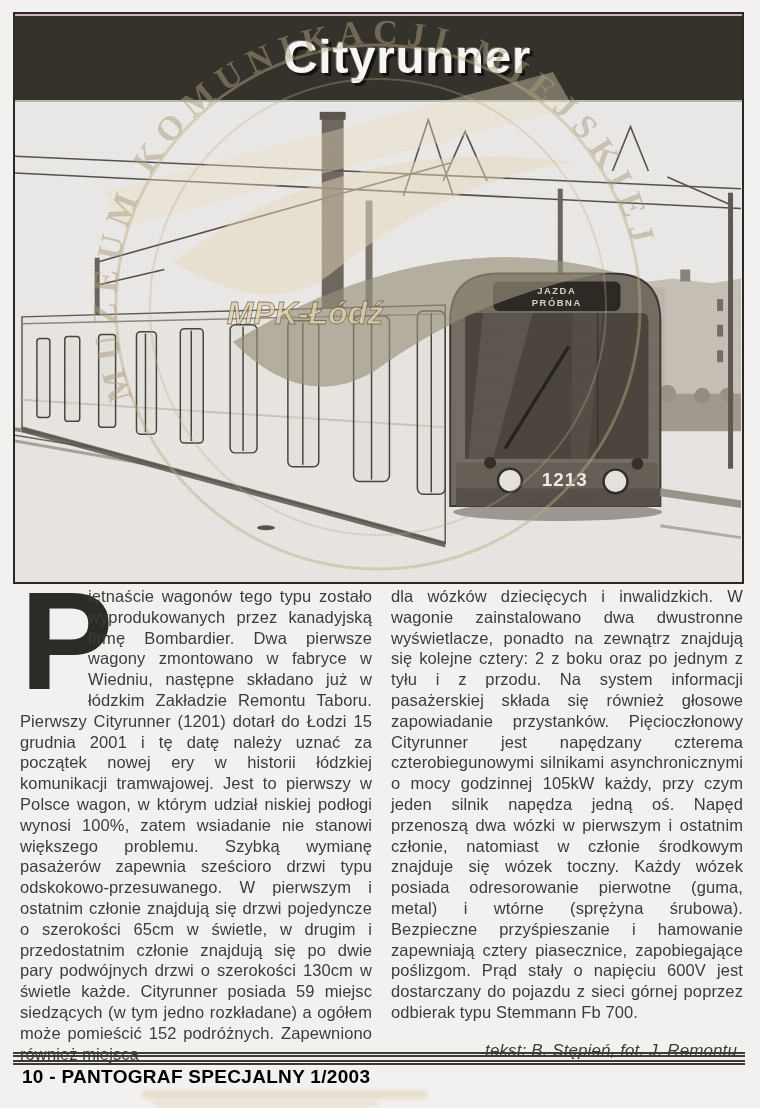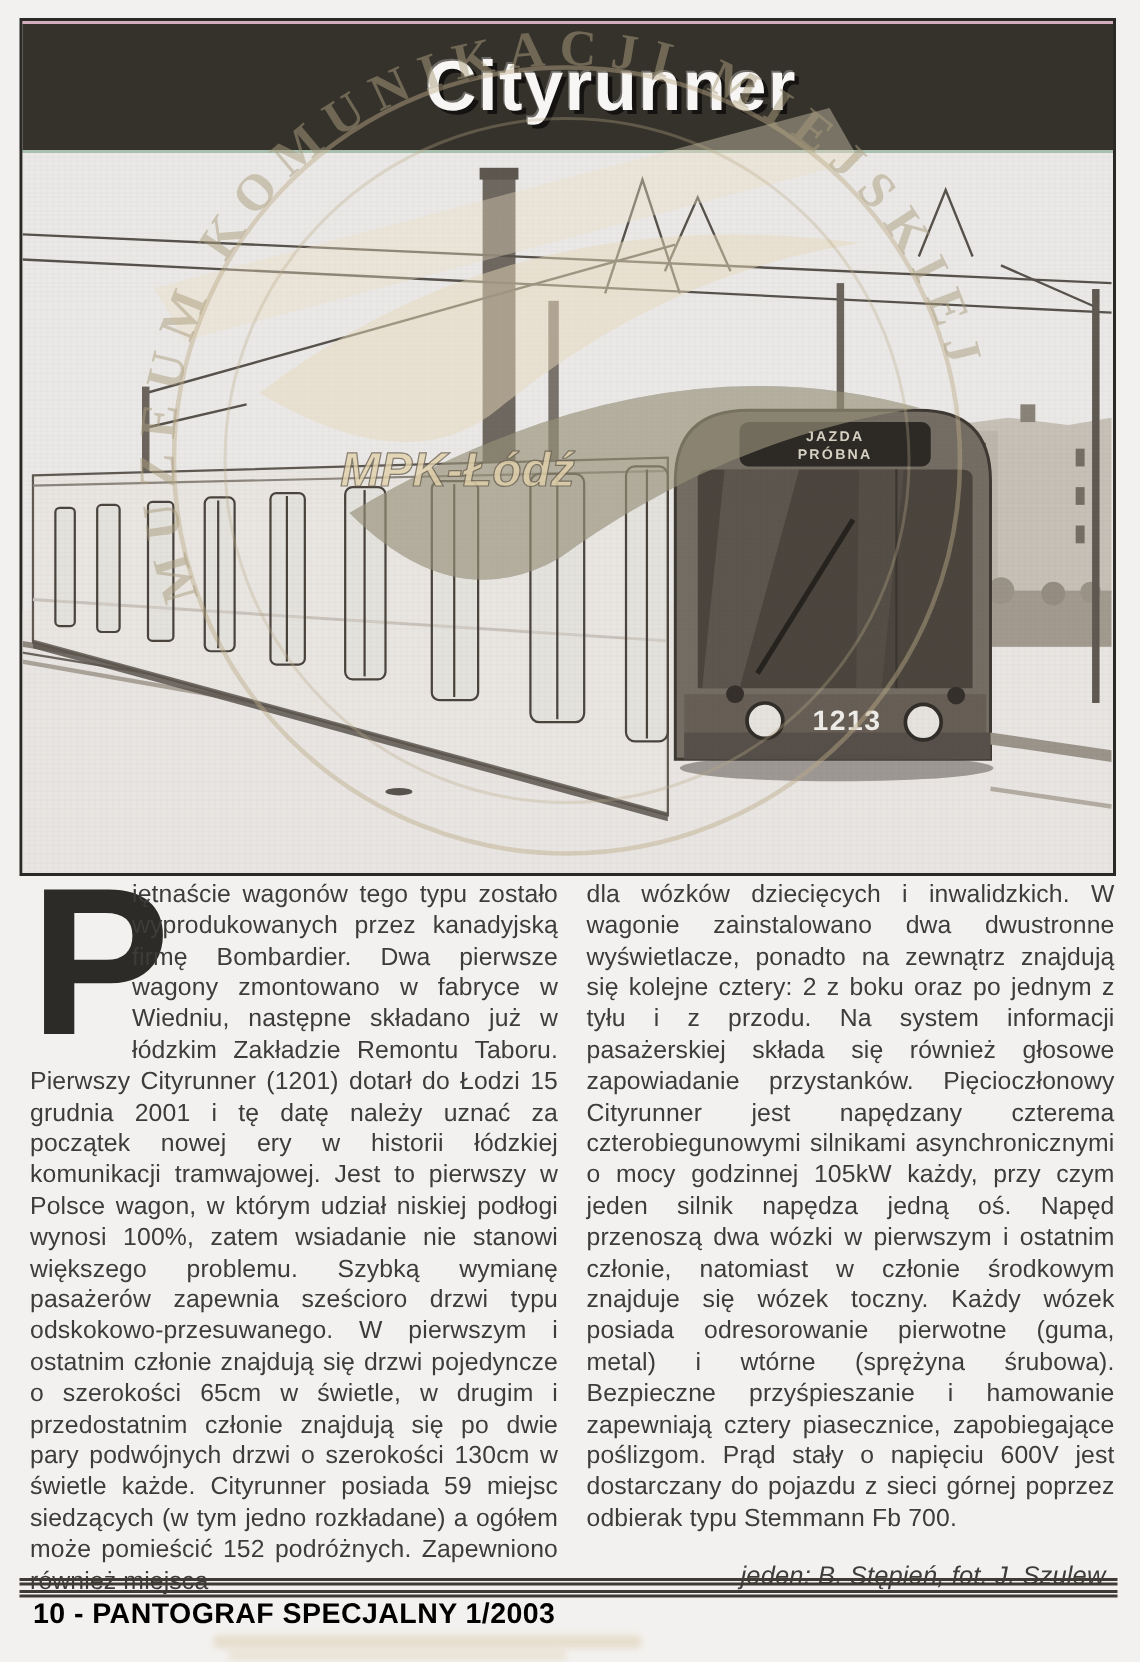--- a/index.html
+++ b/index.html
@@ -205,21 +205,21 @@
     </text>
     <text x="292" y="312" text-anchor="middle" font-family="Liberation Sans, sans-serif" font-size="32" font-weight="bold" font-style="italic" fill="#e2d2ab" opacity="0.8" stroke="#6e6455" stroke-width="0.8">MPK-Łódź</text>
   </svg>
 
   <div class="columns">
     <div class="col">
       <span class="dropcap">P</span><span>iętnaście wagonów tego typu zostało wyprodukowanych przez kanadyjską firmę Bombardier. Dwa pierwsze wagony zmontowano w fabryce w Wiedniu, następne składano już w łódzkim Zakładzie Remontu Taboru. Pierwszy Cityrunner (1201) dotarł do Łodzi 15 grudnia 2001 i tę datę należy uznać za początek nowej ery w historii łódzkiej komunikacji tramwajowej. Jest to pierwszy w Polsce wagon, w którym udział niskiej podłogi wynosi 100%, zatem wsiadanie nie stanowi większego problemu. Szybką wymianę pasażerów zapewnia sześcioro drzwi typu odskokowo-przesuwanego. W pierwszym i ostatnim członie znajdują się drzwi pojedyncze o szerokości 65cm w świetle, w drugim i przedostatnim członie znajdują się po dwie pary podwójnych drzwi o szerokości 130cm w świetle każde. Cityrunner posiada 59 miejsc siedzących (w tym jedno rozkładane) a ogółem może pomieścić 152 podróżnych. Zapewniono również miejsca</span>
     </div>
     <div class="col">
       <span>dla wózków dziecięcych i inwalidzkich. W wagonie zainstalowano dwa dwustronne wyświetlacze, ponadto na zewnątrz znajdują się kolejne cztery: 2 z boku oraz po jednym z tyłu i z przodu. Na system informacji pasażerskiej składa się również głosowe zapowiadanie przystanków. Pięcioczłonowy Cityrunner jest napędzany czterema czterobiegunowymi silnikami asynchronicznymi o mocy godzinnej 105kW każdy, przy czym jeden silnik napędza jedną oś. Napęd przenoszą dwa wózki w pierwszym i ostatnim członie, natomiast w członie środkowym znajduje się wózek toczny. Każdy wózek posiada odresorowanie pierwotne (guma, metal) i wtórne (sprężyna śrubowa). Bezpieczne przyśpieszanie i hamowanie zapewniają cztery piasecznice, zapobiegające poślizgom. Prąd stały o napięciu 600V jest dostarczany do pojazdu z sieci górnej poprzez odbierak typu Stemmann Fb 700.</span>
-      <div class="credit">jeden: B. Stępień, fot. J. Szulew</div>
+      <div class="credit">tekst: B. Stępień, fot. J. Remontu</div>
     </div>
   </div>
 
   <div class="rule"></div>
   <div class="footer-text">10 - PANTOGRAF SPECJALNY 1/2003</div>
   <div class="ghost-a"></div>
   <div class="ghost-b"></div>
 
 </div>
 

